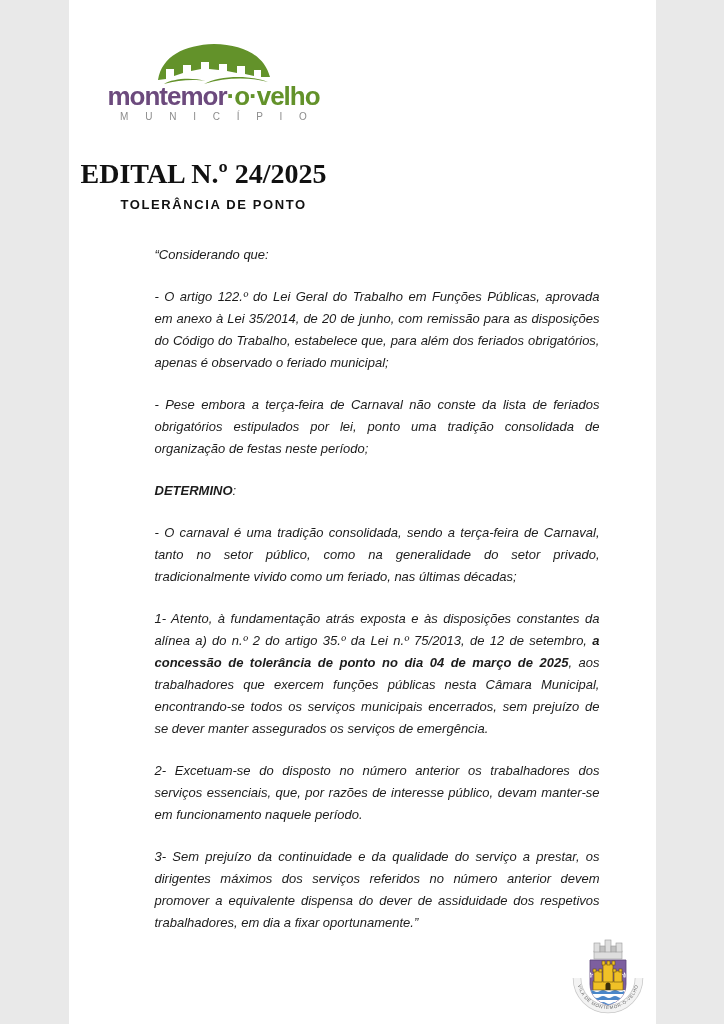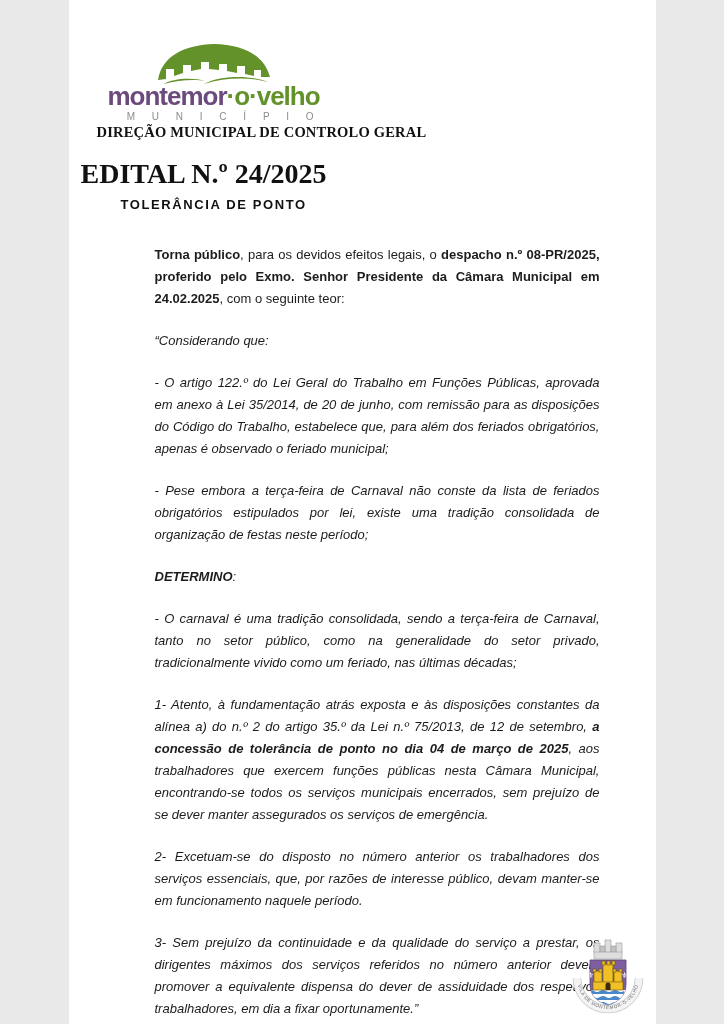--- a/index.html
+++ b/index.html
@@ -11,21 +11,21 @@
     font-family:"Liberation Sans","DejaVu Sans",sans-serif;
     color:#1c1c1c;
     overflow:hidden;
   }
   
   .logo-block{position:absolute;top:40px;left:38px;width:214px;text-align:center;}
   .logo-art{display:block;margin:0 auto;}
   .brand-line{font-size:26px;font-weight:600;letter-spacing:-1px;line-height:24px;margin-top:-2px;}
   .brand-purple{color:#6c4a7d;}
   .brand-green{color:#63922a;}
-  .brand-sub{font-size:10px;letter-spacing:7px;color:#8c8c8c;margin-top:3px;padding-left:7px;text-align:right;}
+  .brand-sub{font-size:10px;letter-spacing:7px;color:#8c8c8c;margin-top:3px;padding-left:7px;}
   .department{
     position:absolute;top:124px;left:28px;
     font-family:"Liberation Serif","DejaVu Serif",serif;
     font-size:14.5px;font-weight:600;letter-spacing:.2px;color:#111;
   }
   
   .title-block{position:absolute;top:158px;left:12px;width:724px;text-align:left;}
   .title-main{
     font-family:"Liberation Serif","DejaVu Serif",serif;
     font-size:28px;font-weight:700;color:#111;
@@ -57,36 +57,34 @@
         L43,31 L43,25 L35,25 L35,33 L26,36 L26,29 L18,29 L18,39 Z"></path>
       <path fill="#63922a" d="M16,44 C30,40 46,39 58,41 C42,37 24,39 16,44 Z"></path>
       <path fill="#63922a" d="M56,44 C78,37 102,37 120,42 C100,34 70,36 56,44 Z"></path>
     </svg>
     <div class="brand-line">
       <span class="brand-purple">montemor</span><span class="brand-green">·o·velho</span>
     </div>
     <div class="brand-sub">M U N I C Í P I O</div>
   </div>
 
-  <div class="department">DIREÇÃO MUNICIPAL DE CONTROLO GERAL</div>
 
   <div class="title-block">
     <div class="title-main">EDITAL N.º 24/2025</div>
     <div class="title-sub">TOLERÂNCIA DE PONTO</div>
   </div>
 
   <div class="body-text">
 
 
-    <p><span class="b">Torna público</span><span>, para os devidos efeitos legais, o </span><span class="b">despacho n.º 08-PR/2025, proferido pelo Exmo. Senhor Presidente da Câmara Municipal em 24.02.2025</span><span>, com o seguinte teor:</span></p>
 
     <div class="quote">
       <p class="quote-line">“Considerando que:</p>
       <p class="quote-line">- O artigo 122.º do Lei Geral do Trabalho em Funções Públicas, aprovada em anexo à Lei 35/2014, de 20 de junho, com remissão para as disposições do Código do Trabalho, estabelece que, para além dos feriados obrigatórios, apenas é observado o feriado municipal;</p>
-      <p class="quote-line">- Pese embora a terça-feira de Carnaval não conste da lista de feriados obrigatórios estipulados por lei, existe uma tradição consolidada de organização de festas neste período;</p>
+      <p class="quote-line">- Pese embora a terça-feira de Carnaval não conste da lista de feriados obrigatórios estipulados por lei, ponto uma tradição consolidada de organização de festas neste período;</p>
       <p class="quote-line determino"><span class="b">DETERMINO</span><span>:</span></p>
 
       <p class="quote-line">- O carnaval é uma tradição consolidada, sendo a terça-feira de Carnaval, tanto no setor público, como na generalidade do setor privado, tradicionalmente vivido como um feriado, nas últimas décadas;</p>
 
       <p class="quote-line"><span>1- Atento, à fundamentação atrás exposta e às disposições constantes da alínea a) do n.º 2 do artigo 35.º da Lei n.º 75/2013, de 12 de setembro, </span><span class="b">a concessão de tolerância de ponto no dia 04 de março de 2025</span><span>, aos trabalhadores que exercem funções públicas nesta Câmara Municipal, encontrando-se todos os serviços municipais encerrados, sem prejuízo de se dever manter assegurados os serviços de emergência.</span></p>
       <p class="quote-line">2- Excetuam-se do disposto no número anterior os trabalhadores dos serviços essenciais, que, por razões de interesse público, devam manter-se em funcionamento naquele período.</p>
       <p class="quote-line">3- Sem prejuízo da continuidade e da qualidade do serviço a prestar, os dirigentes máximos dos serviços referidos no número anterior devem promover a equivalente dispensa do dever de assiduidade dos respetivos trabalhadores, em dia a fixar oportunamente.”</p>
     </div>
 
   </div>

